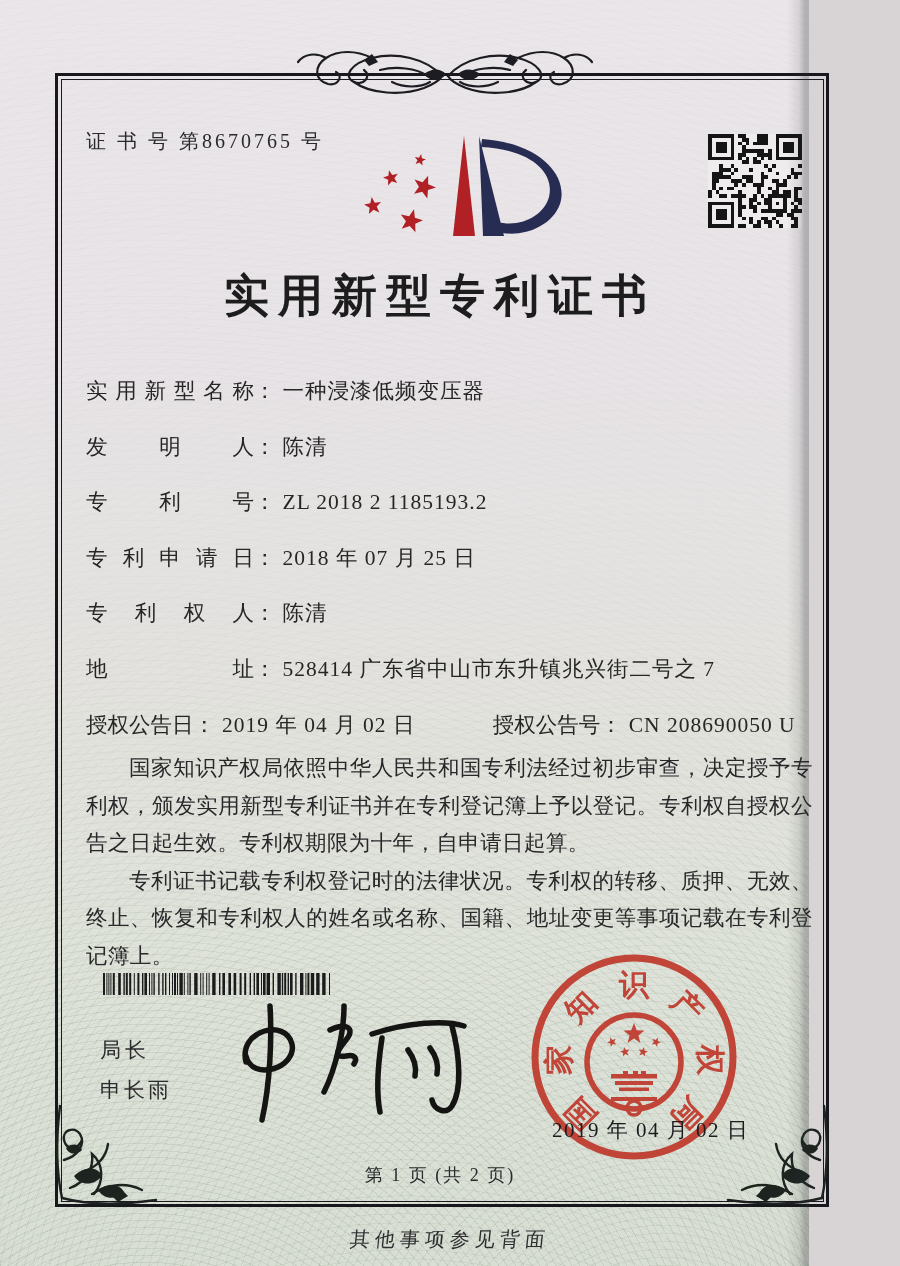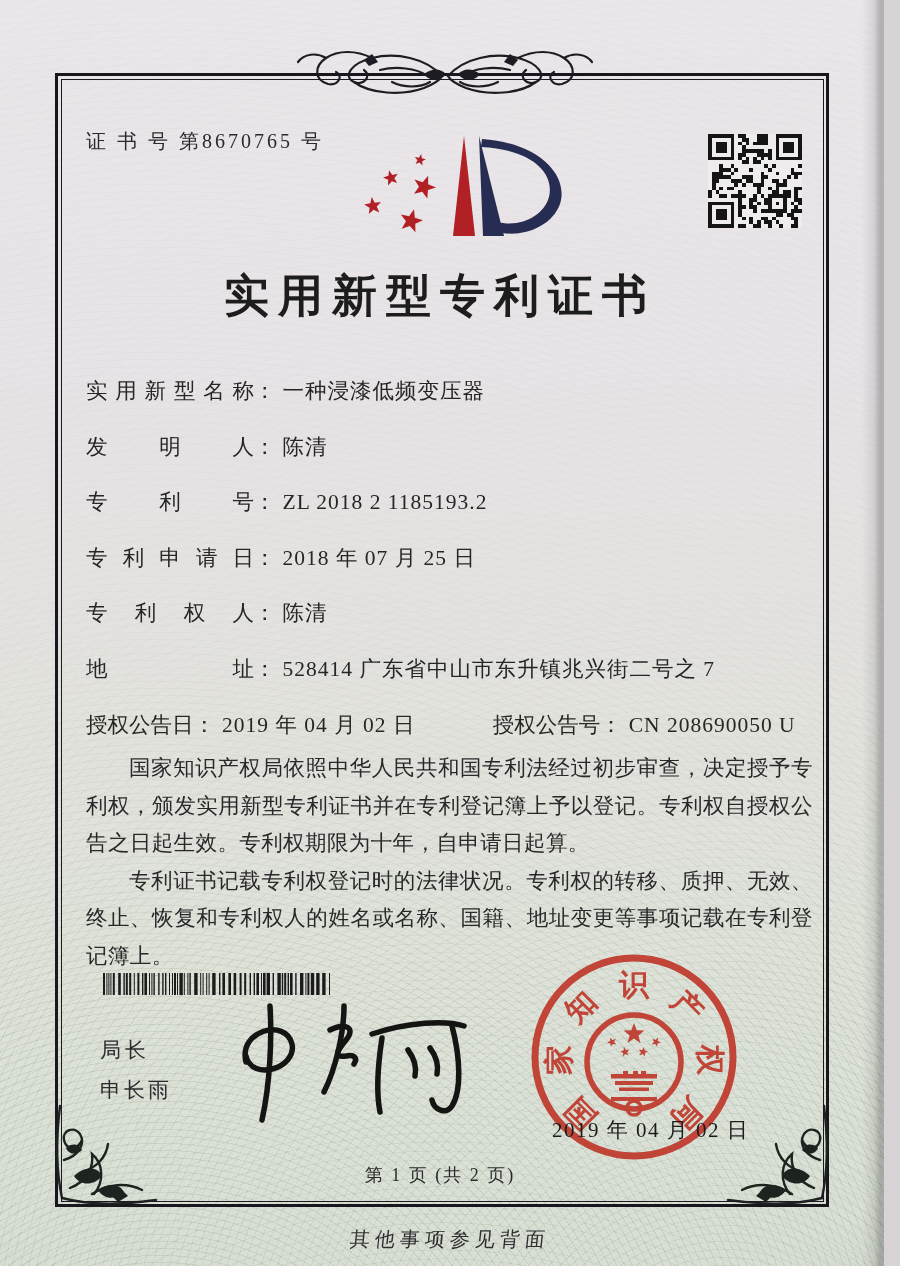--- a/index.html
+++ b/index.html
@@ -1,19 +1,19 @@
 <!DOCTYPE html>
 <html><head>
 <meta charset="utf-8">
 <style>
   html,body{margin:0;padding:0;}
   body{width:900px;height:1266px;overflow:hidden;
        font-family:"Liberation Serif","DejaVu Serif",serif;
        background:#d8d4d6;}
-  .page{position:relative;width:884px;height:1266px;
+  .page{position:relative;width:809px;height:1266px;
         background:linear-gradient(180deg,#eae6e9 0%,#e7e3e6 30%,#e3e2de 55%,#dee2d9 75%,#dbe0d6 92%,#d9ded4 100%);
         color:#20201f;}
   
   .texture{position:absolute;inset:0;pointer-events:none;
       background-image:
         repeating-radial-gradient(circle at 18% 118%, rgba(104,134,106,0.14) 0 1.1px, transparent 1.1px 7px),
         repeating-radial-gradient(circle at 82% 112%, rgba(104,134,106,0.11) 0 1.1px, transparent 1.1px 8px),
         repeating-radial-gradient(circle at 50% 140%, rgba(104,134,106,0.10) 0 1px, transparent 1px 9px);
       -webkit-mask-image:linear-gradient(180deg,rgba(0,0,0,.12) 0%,rgba(0,0,0,.18) 45%,rgba(0,0,0,.55) 68%,#000 82%);
       mask-image:linear-gradient(180deg,rgba(0,0,0,.12) 0%,rgba(0,0,0,.18) 45%,rgba(0,0,0,.55) 68%,#000 82%);}

